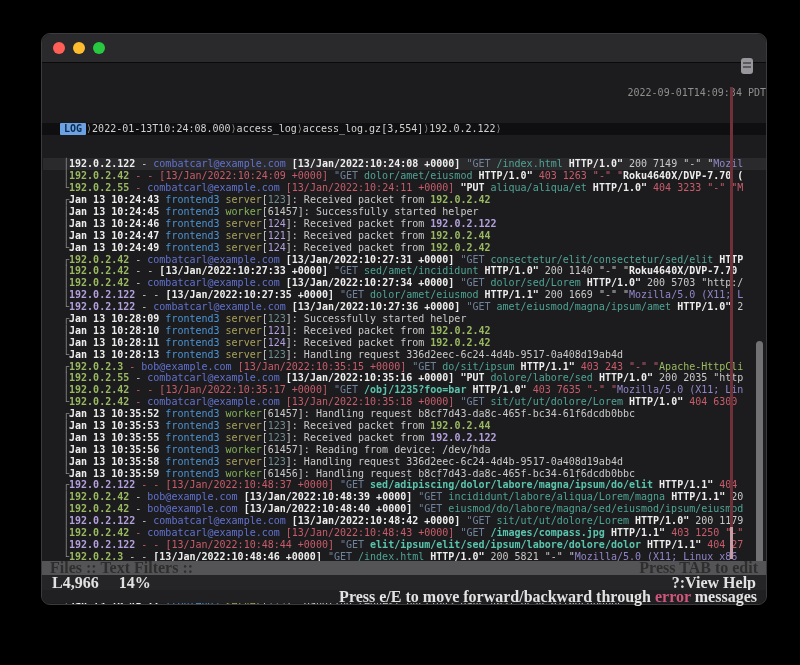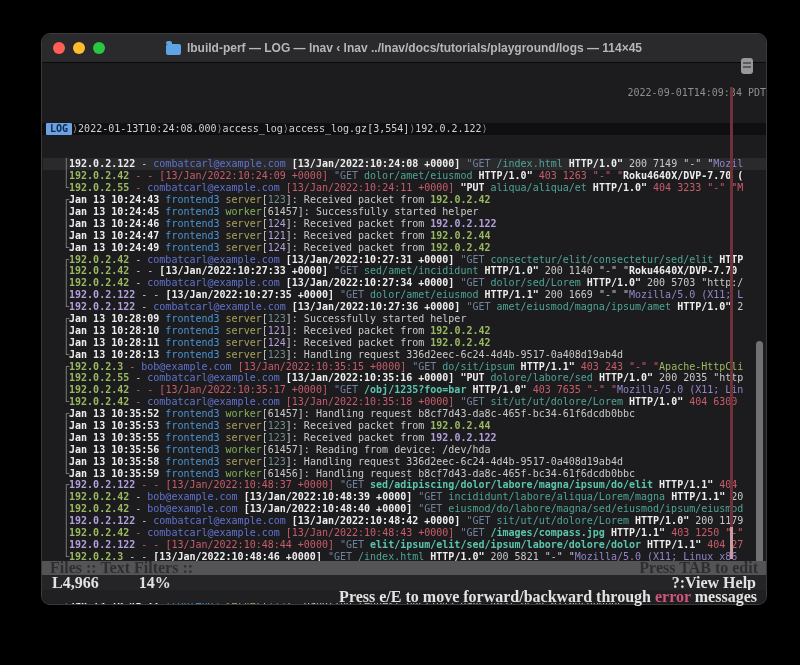--- a/index.html
+++ b/index.html
@@ -12,21 +12,21 @@
   .dot{width:12px;height:12px;border-radius:50%;}
   .dot.red{background:#ff5f57}.dot.yellow{background:#febc2e}.dot.green{background:#28c840}
   .title-wrap{display:flex;align-items:center;gap:6px;font:bold 12px "Liberation Sans",sans-serif;color:#b7b7b9;}
   .folder{position:relative;width:15px;height:11px;background:#5ea3e6;border-radius:2px;margin-top:2px;}
   .folder:before{content:"";position:absolute;top:-3px;left:0;width:6px;height:3px;background:#5ea3e6;border-radius:2px 2px 0 0;}
   .term{position:absolute;top:29px;left:0;right:0;bottom:0;border-radius:0 0 9px 9px;overflow:hidden;
         font:10px "DejaVu Sans Mono",monospace;line-height:11.9px;color:#c9c9c9;white-space:pre;}
   .clock-row{height:12px;padding-left:7px;color:#8f8f8f;text-align:right;}
   .minimap{position:absolute;top:24px;right:13px;width:12px;height:16px;background:#98989c;border-radius:3px;}
   .minimap:before{content:"";position:absolute;left:2px;top:4px;width:8px;height:2px;background:#5a5a5e;box-shadow:0 4px 0 #5a5a5e;}
-  .breadcrumb{height:12px;background:#0f0f11;padding-left:4px;display:flex;align-items:center;}
+  .breadcrumb{height:12px;background:#0f0f11;padding-left:18px;display:flex;align-items:center;}
   .log-badge{background:#6ca2e2;color:#0c2b52;font-weight:bold;padding:0 4px;border-radius:1px;}
   .bc-sep{color:#8e8e8e;}
   .bc-seg{color:#d2d2d2;}
   .log-area{padding-left:1px;}
   .log-line{height:11.9px;padding-left:20px;}
   .log-line.focused{background:#2a2a2d;}
   .gutter{color:#8e8e8e;}
   .c-fg{color:#c9c9c9}
   .c-bold{color:#ededed;font-weight:bold}
   .c-err{color:#c85c6a}
@@ -45,40 +45,36 @@
   .c-uaWhite{color:#ededed;font-weight:bold}
   .c-uaGreen{color:#9ab961}
   .err-rail{position:absolute;right:33px;top:53px;width:3px;height:472px;background:#6e3039;}
   .err-thumb{position:absolute;bottom:0;left:0;width:3px;height:32px;background:#c99ba4;}
   .macos-scrollbar{position:absolute;right:3px;top:307px;width:7px;height:252px;background:#717173;border-radius:4px;}
   .filter-bar{position:absolute;left:0;right:0;top:527px;height:14px;background:#545456;color:#2e2e2e;
               font-weight:bold;display:flex;justify-content:space-between;align-items:center;padding:0 8px;gap:36px;}
   .filter-left span{margin-right:0;}
   .position-bar{position:absolute;left:0;right:0;top:541px;height:15px;background:#252527;color:#e2e2e2;
                 font-weight:bold;display:flex;justify-content:space-between;align-items:center;padding:0 10px;}
-  .pos-left{display:flex;gap:40px;}
+  .pos-left{display:flex;gap:20px;}
   .hint-bar{position:absolute;left:0;right:0;top:556px;height:13px;background:#202022;color:#e2e2e2;
             font-weight:bold;text-align:right;padding-right:9px;border-radius:0 0 8px 8px;line-height:13px;}
   .err-word{color:#d0567c;}
 </style>
 </head>
 <body>
 
 <div class="stage">
   <div class="window">
 
     <div class="titlebar">
       <div class="traffic">
         <div class="dot red"></div>
         <div class="dot yellow"></div>
         <div class="dot green"></div>
-      </div>
-      <div class="title-wrap">
-        <span class="folder"></span>
-        <span>lbuild-perf — LOG — lnav ‹ lnav ../lnav/docs/tutorials/playground/logs — 114×45</span>
       </div>
     </div>
 
     <div class="term">
       <div class="clock-row">2022-09-01T14:09:34 PDT</div>
       <div class="breadcrumb">
         <span class="log-badge">LOG</span><span><span class="bc-sep">⟩</span><span class="bc-seg">2022-01-13T10:24:08.000</span><span class="bc-sep">⟩</span><span class="bc-seg">access_log</span><span class="bc-sep">⟩</span><span class="bc-seg">access_log.gz[3,554]</span><span class="bc-sep">⟩</span><span class="bc-seg">192.0.2.122</span><span class="bc-sep">⟩</span></span>
       </div>
       <div class="log-area"><div class="log-line focused"><span class="gutter">│</span><span class="c-bold">192.0.2.122</span><span class="c-fg"> - </span><span class="c-user">combatcarl@example.com</span><span class="c-fg"> </span><span class="c-bold">[13/Jan/2022:10:24:08 +0000]</span><span class="c-method"> "GET </span><span class="c-path">/index.html</span><span class="c-fg"> </span><span class="c-bold">HTTP/1.0"</span><span class="c-fg"> 200 7149 "-" "</span><span class="c-uaViolet">Mozil</span></div><div class="log-line"><span class="gutter">│</span><span class="c-ipGreen">192.0.2.42</span><span class="c-err"> - - </span><span class="c-err">[13/Jan/2022:10:24:09 +0000]</span><span class="c-method"> "GET </span><span class="c-path">dolor/amet/eiusmod</span><span class="c-fg"> </span><span class="c-bold">HTTP/1.0"</span><span class="c-err"> 403 1263 "-" "</span><span class="c-uaWhite">Roku4640X/DVP-7.70 (</span></div><div class="log-line"><span class="gutter">└</span><span class="c-ipGreen">192.0.2.55</span><span class="c-err"> - </span><span class="c-user">combatcarl@example.com</span><span class="c-err"> </span><span class="c-err">[13/Jan/2022:10:24:11 +0000]</span><span class="c-bold"> "PUT </span><span class="c-path">aliqua/aliqua/et</span><span class="c-fg"> </span><span class="c-bold">HTTP/1.0"</span><span class="c-err"> 404 3233 "-" "M</span></div><div class="log-line"><span class="gutter">┌</span><span class="c-bold">Jan 13 10:24:43 </span><span class="c-host">frontend3 </span><span class="c-server">server</span><span class="c-fg">[</span><span class="c-pidDim">123</span><span class="c-fg">]: Received packet from </span><span class="c-ipGreen">192.0.2.42</span></div><div class="log-line"><span class="gutter">│</span><span class="c-bold">Jan 13 10:24:45 </span><span class="c-host">frontend3 </span><span class="c-worker">worker</span><span class="c-fg">[61457]: Successfully started helper</span></div><div class="log-line"><span class="gutter">│</span><span class="c-bold">Jan 13 10:24:46 </span><span class="c-host">frontend3 </span><span class="c-server">server</span><span class="c-fg">[</span><span class="c-pidPurple">124</span><span class="c-fg">]: Received packet from </span><span class="c-ipPurple">192.0.2.122</span></div><div class="log-line"><span class="gutter">│</span><span class="c-bold">Jan 13 10:24:47 </span><span class="c-host">frontend3 </span><span class="c-server">server</span><span class="c-fg">[</span><span class="c-pidPurple">121</span><span class="c-fg">]: Received packet from </span><span class="c-ipGreen">192.0.2.44</span></div><div class="log-line"><span class="gutter">└</span><span class="c-bold">Jan 13 10:24:49 </span><span class="c-host">frontend3 </span><span class="c-server">server</span><span class="c-fg">[</span><span class="c-pidPurple">124</span><span class="c-fg">]: Received packet from </span><span class="c-ipGreen">192.0.2.42</span></div><div class="log-line"><span class="gutter">┌</span><span class="c-ipGreen">192.0.2.42</span><span class="c-fg"> - </span><span class="c-user">combatcarl@example.com</span><span class="c-fg"> </span><span class="c-bold">[13/Jan/2022:10:27:31 +0000]</span><span class="c-method"> "GET </span><span class="c-path">consectetur/elit/consectetur/sed/elit</span><span class="c-fg"> </span><span class="c-bold">HTTP</span></div><div class="log-line"><span class="gutter">│</span><span class="c-ipGreen">192.0.2.42</span><span class="c-fg"> - - </span><span class="c-bold">[13/Jan/2022:10:27:33 +0000]</span><span class="c-method"> "GET </span><span class="c-path">sed/amet/incididunt</span><span class="c-fg"> </span><span class="c-bold">HTTP/1.0"</span><span class="c-fg"> 200 1140 "-" "</span><span class="c-uaWhite">Roku4640X/DVP-7.70</span></div><div class="log-line"><span class="gutter">│</span><span class="c-ipGreen">192.0.2.42</span><span class="c-fg"> - </span><span class="c-user">combatcarl@example.com</span><span class="c-fg"> </span><span class="c-bold">[13/Jan/2022:10:27:34 +0000]</span><span class="c-method"> "GET </span><span class="c-path">dolor/sed/Lorem</span><span class="c-fg"> </span><span class="c-bold">HTTP/1.0"</span><span class="c-fg"> 200 5703 "http:/</span></div><div class="log-line"><span class="gutter">│</span><span class="c-ipPurple">192.0.2.122</span><span class="c-fg"> - - </span><span class="c-bold">[13/Jan/2022:10:27:35 +0000]</span><span class="c-method"> "GET </span><span class="c-path">dolor/amet/eiusmod</span><span class="c-fg"> </span><span class="c-bold">HTTP/1.1"</span><span class="c-fg"> 200 1669 "-" "</span><span class="c-uaViolet">Mozilla/5.0 (X11; L</span></div><div class="log-line"><span class="gutter">└</span><span class="c-ipPurple">192.0.2.122</span><span class="c-fg"> - </span><span class="c-user">combatcarl@example.com</span><span class="c-fg"> </span><span class="c-bold">[13/Jan/2022:10:27:36 +0000]</span><span class="c-method"> "GET </span><span class="c-path">amet/eiusmod/magna/ipsum/amet</span><span class="c-fg"> </span><span class="c-bold">HTTP/1.0"</span><span class="c-fg"> 2</span></div><div class="log-line"><span class="gutter">┌</span><span class="c-bold">Jan 13 10:28:09 </span><span class="c-host">frontend3 </span><span class="c-server">server</span><span class="c-fg">[</span><span class="c-pidDim">123</span><span class="c-fg">]: Successfully started helper</span></div><div class="log-line"><span class="gutter">│</span><span class="c-bold">Jan 13 10:28:10 </span><span class="c-host">frontend3 </span><span class="c-server">server</span><span class="c-fg">[</span><span class="c-pidPurple">121</span><span class="c-fg">]: Received packet from </span><span class="c-ipGreen">192.0.2.42</span></div><div class="log-line"><span class="gutter">│</span><span class="c-bold">Jan 13 10:28:11 </span><span class="c-host">frontend3 </span><span class="c-server">server</span><span class="c-fg">[</span><span class="c-pidPurple">124</span><span class="c-fg">]: Received packet from </span><span class="c-ipGreen">192.0.2.42</span></div><div class="log-line"><span class="gutter">└</span><span class="c-bold">Jan 13 10:28:13 </span><span class="c-host">frontend3 </span><span class="c-server">server</span><span class="c-fg">[</span><span class="c-pidDim">123</span><span class="c-fg">]: Handling request 336d2eec-6c24-4d4b-9517-0a408d19ab4d</span></div><div class="log-line"><span class="gutter">┌</span><span class="c-ipGreen">192.0.2.3</span><span class="c-err"> - </span><span class="c-user">bob@example.com</span><span class="c-err"> </span><span class="c-err">[13/Jan/2022:10:35:15 +0000]</span><span class="c-method"> "GET </span><span class="c-path">do/sit/ipsum</span><span class="c-fg"> </span><span class="c-bold">HTTP/1.1"</span><span class="c-err"> 403 243 "-" "</span><span class="c-uaGreen">Apache-HttpCli</span></div><div class="log-line"><span class="gutter">│</span><span class="c-ipGreen">192.0.2.55</span><span class="c-fg"> - </span><span class="c-user">combatcarl@example.com</span><span class="c-fg"> </span><span class="c-bold">[13/Jan/2022:10:35:16 +0000]</span><span class="c-bold"> "PUT </span><span class="c-path">dolore/labore/sed</span><span class="c-fg"> </span><span class="c-bold">HTTP/1.0"</span><span class="c-fg"> 200 2035 "http</span></div><div class="log-line"><span class="gutter">│</span><span class="c-ipGreen">192.0.2.42</span><span class="c-err"> - - </span><span class="c-err">[13/Jan/2022:10:35:17 +0000]</span><span class="c-method"> "GET </span><span class="c-pathB">/obj/1235?foo=bar</span><span class="c-fg"> </span><span class="c-bold">HTTP/1.0"</span><span class="c-err"> 403 7635 "-" "</span><span class="c-uaViolet">Mozilla/5.0 (X11; Lin</span></div><div class="log-line"><span class="gutter">└</span><span class="c-ipGreen">192.0.2.42</span><span class="c-err"> - </span><span class="c-user">combatcarl@example.com</span><span class="c-err"> </span><span class="c-err">[13/Jan/2022:10:35:18 +0000]</span><span class="c-method"> "GET </span><span class="c-path">sit/ut/ut/dolore/Lorem</span><span class="c-fg"> </span><span class="c-bold">HTTP/1.0"</span><span class="c-err"> 404 6300</span></div><div class="log-line"><span class="gutter">┌</span><span class="c-bold">Jan 13 10:35:52 </span><span class="c-host">frontend3 </span><span class="c-worker">worker</span><span class="c-fg">[61457]: Handling request b8cf7d43-da8c-465f-bc34-61f6dcdb0bbc</span></div><div class="log-line"><span class="gutter">│</span><span class="c-bold">Jan 13 10:35:53 </span><span class="c-host">frontend3 </span><span class="c-server">server</span><span class="c-fg">[</span><span class="c-pidDim">123</span><span class="c-fg">]: Received packet from </span><span class="c-ipGreen">192.0.2.44</span></div><div class="log-line"><span class="gutter">│</span><span class="c-bold">Jan 13 10:35:55 </span><span class="c-host">frontend3 </span><span class="c-server">server</span><span class="c-fg">[</span><span class="c-pidDim">123</span><span class="c-fg">]: Received packet from </span><span class="c-ipPurple">192.0.2.122</span></div><div class="log-line"><span class="gutter">│</span><span class="c-bold">Jan 13 10:35:56 </span><span class="c-host">frontend3 </span><span class="c-worker">worker</span><span class="c-fg">[61457]: Reading from device: /dev/hda</span></div><div class="log-line"><span class="gutter">│</span><span class="c-bold">Jan 13 10:35:58 </span><span class="c-host">frontend3 </span><span class="c-server">server</span><span class="c-fg">[</span><span class="c-pidDim">123</span><span class="c-fg">]: Handling request 336d2eec-6c24-4d4b-9517-0a408d19ab4d</span></div><div class="log-line"><span class="gutter">└</span><span class="c-bold">Jan 13 10:35:59 </span><span class="c-host">frontend3 </span><span class="c-worker">worker</span><span class="c-fg">[61456]: Handling request b8cf7d43-da8c-465f-bc34-61f6dcdb0bbc</span></div><div class="log-line"><span class="gutter">┌</span><span class="c-ipPurple">192.0.2.122</span><span class="c-err"> - - </span><span class="c-err">[13/Jan/2022:10:48:37 +0000]</span><span class="c-method"> "GET </span><span class="c-pathB">sed/adipiscing/dolor/labore/magna/ipsum/do/elit</span><span class="c-fg"> </span><span class="c-bold">HTTP/1.1"</span><span class="c-err"> 404</span></div><div class="log-line"><span class="gutter">│</span><span class="c-ipGreen">192.0.2.42</span><span class="c-fg"> - </span><span class="c-user">bob@example.com</span><span class="c-fg"> </span><span class="c-bold">[13/Jan/2022:10:48:39 +0000]</span><span class="c-method"> "GET </span><span class="c-path">incididunt/labore/aliqua/Lorem/magna</span><span class="c-fg"> </span><span class="c-bold">HTTP/1.1"</span><span class="c-fg"> 20</span></div><div class="log-line"><span class="gutter">│</span><span class="c-ipGreen">192.0.2.42</span><span class="c-fg"> - </span><span class="c-user">bob@example.com</span><span class="c-fg"> </span><span class="c-bold">[13/Jan/2022:10:48:40 +0000]</span><span class="c-method"> "GET </span><span class="c-path">eiusmod/do/labore/magna/sed/eiusmod/ipsum/eiusmod</span></div><div class="log-line"><span class="gutter">│</span><span class="c-ipPurple">192.0.2.122</span><span class="c-fg"> - </span><span class="c-user">combatcarl@example.com</span><span class="c-fg"> </span><span class="c-bold">[13/Jan/2022:10:48:42 +0000]</span><span class="c-method"> "GET </span><span class="c-path">sit/ut/ut/dolore/Lorem</span><span class="c-fg"> </span><span class="c-bold">HTTP/1.0"</span><span class="c-fg"> 200 1179</span></div><div class="log-line"><span class="gutter">│</span><span class="c-ipGreen">192.0.2.42</span><span class="c-err"> - </span><span class="c-user">combatcarl@example.com</span><span class="c-err"> </span><span class="c-err">[13/Jan/2022:10:48:43 +0000]</span><span class="c-method"> "GET </span><span class="c-pathB">/images/compass.jpg</span><span class="c-fg"> </span><span class="c-bold">HTTP/1.1"</span><span class="c-err"> 403 1250 "-"</span></div><div class="log-line"><span class="gutter">│</span><span class="c-ipPurple">192.0.2.122</span><span class="c-err"> - - </span><span class="c-err">[13/Jan/2022:10:48:44 +0000]</span><span class="c-method"> "GET </span><span class="c-pathB">elit/ipsum/elit/sed/ipsum/labore/dolore/dolor</span><span class="c-fg"> </span><span class="c-bold">HTTP/1.1"</span><span class="c-err"> 404 27</span></div><div class="log-line"><span class="gutter">└</span><span class="c-ipGreen">192.0.2.3</span><span class="c-fg"> - - </span><span class="c-bold">[13/Jan/2022:10:48:46 +0000]</span><span class="c-method"> "GET </span><span class="c-path">/index.html</span><span class="c-fg"> </span><span class="c-bold">HTTP/1.0"</span><span class="c-fg"> 200 5821 "-" "</span><span class="c-uaViolet">Mozilla/5.0 (X11; Linux x86_</span></div><div class="log-line"><span class="gutter">┌</span><span class="c-bold">Jan 13 10:49:18 </span><span class="c-host">frontend3 </span><span class="c-server">server</span><span class="c-fg">[</span><span class="c-pidDim">123</span><span class="c-fg">]: Received packet from </span><span class="c-ipGreen">192.0.2.44</span></div><div class="log-line"><span class="gutter">│</span><span class="c-bold">Jan 13 10:49:19 </span><span class="c-host">frontend3 </span><span class="c-server">server</span><span class="c-fg">[</span><span class="c-pidPurple">124</span><span class="c-fg">]: Received packet from </span><span class="c-ipGreen">192.0.2.42</span></div><div class="log-line"><span class="gutter">│</span><span class="c-bold">Jan 13 10:49:21 </span><span class="c-host">frontend3 </span><span class="c-server">server</span><span class="c-fg">[</span><span class="c-pidPurple">124</span><span class="c-fg">]: Received packet from </span><span class="c-ipGreen">192.0.2.42</span></div><div class="log-line"><span class="gutter">│</span><span class="c-bold">Jan 13 10:49:22 </span><span class="c-host">frontend3 </span><span class="c-server">server</span><span class="c-fg">[</span><span class="c-pidDim">123</span><span class="c-fg">]: Handling request b8cf7d43-da8c-465f-bc34-61f6dcdb0bbc</span></div></div>
     </div>

